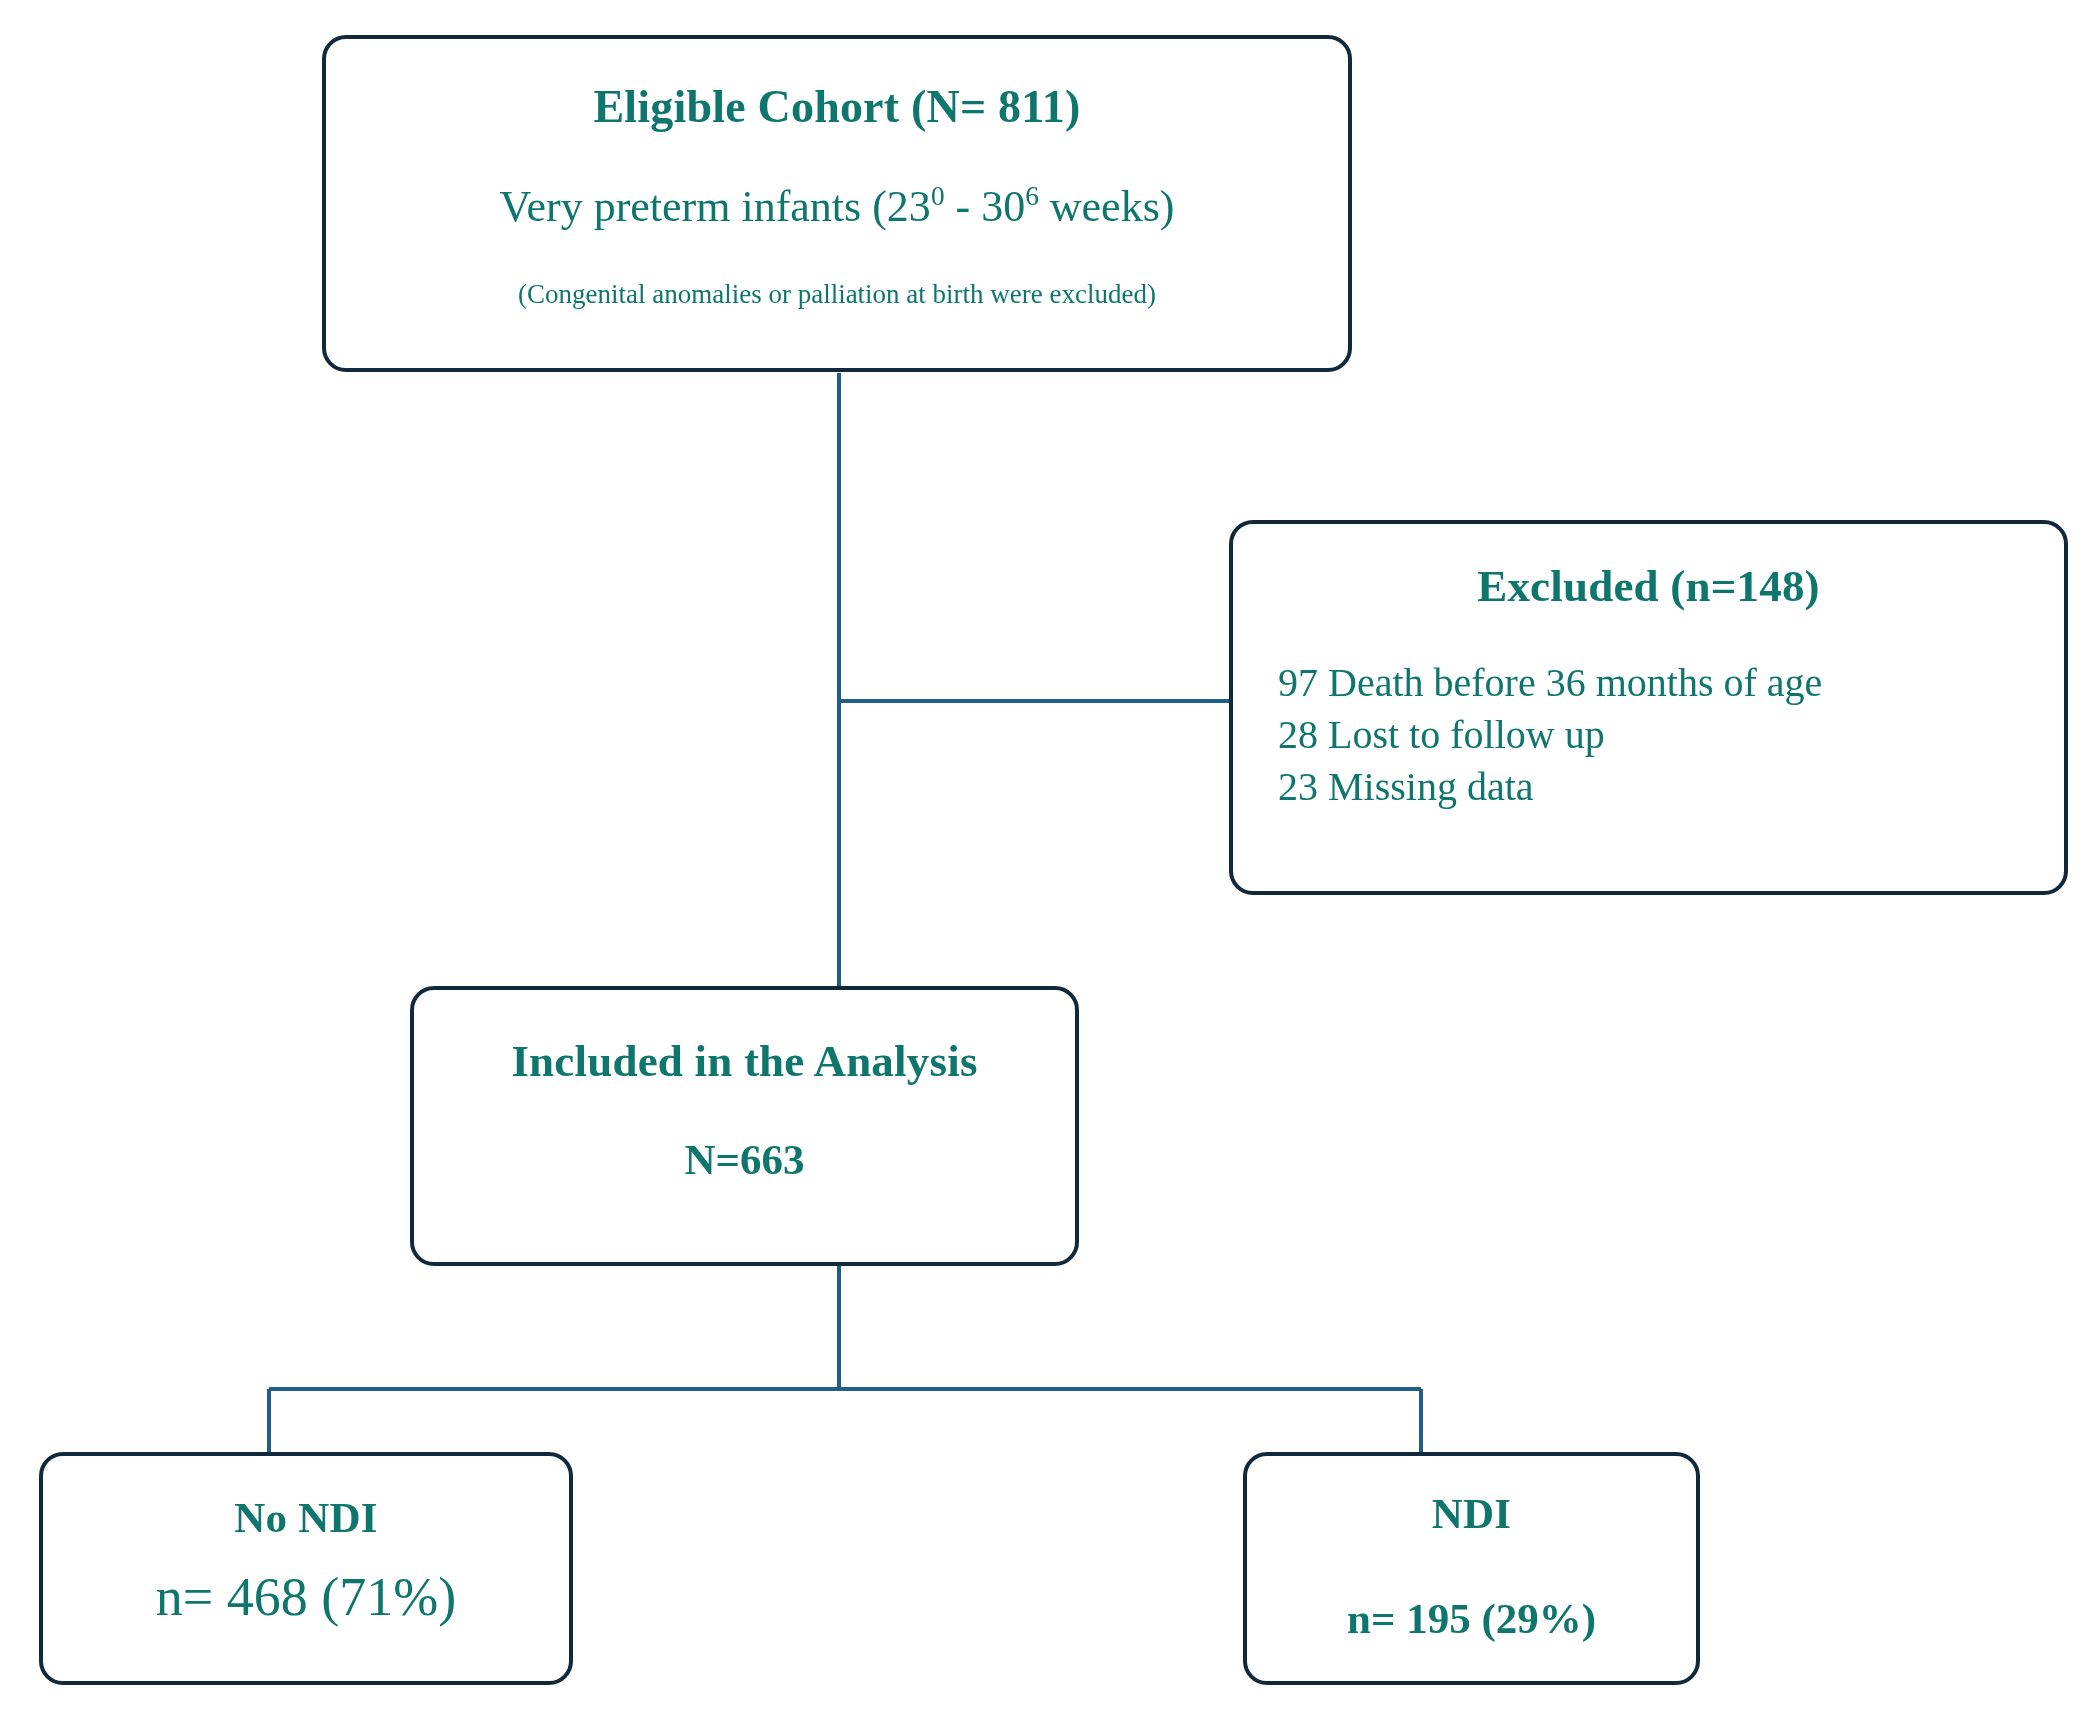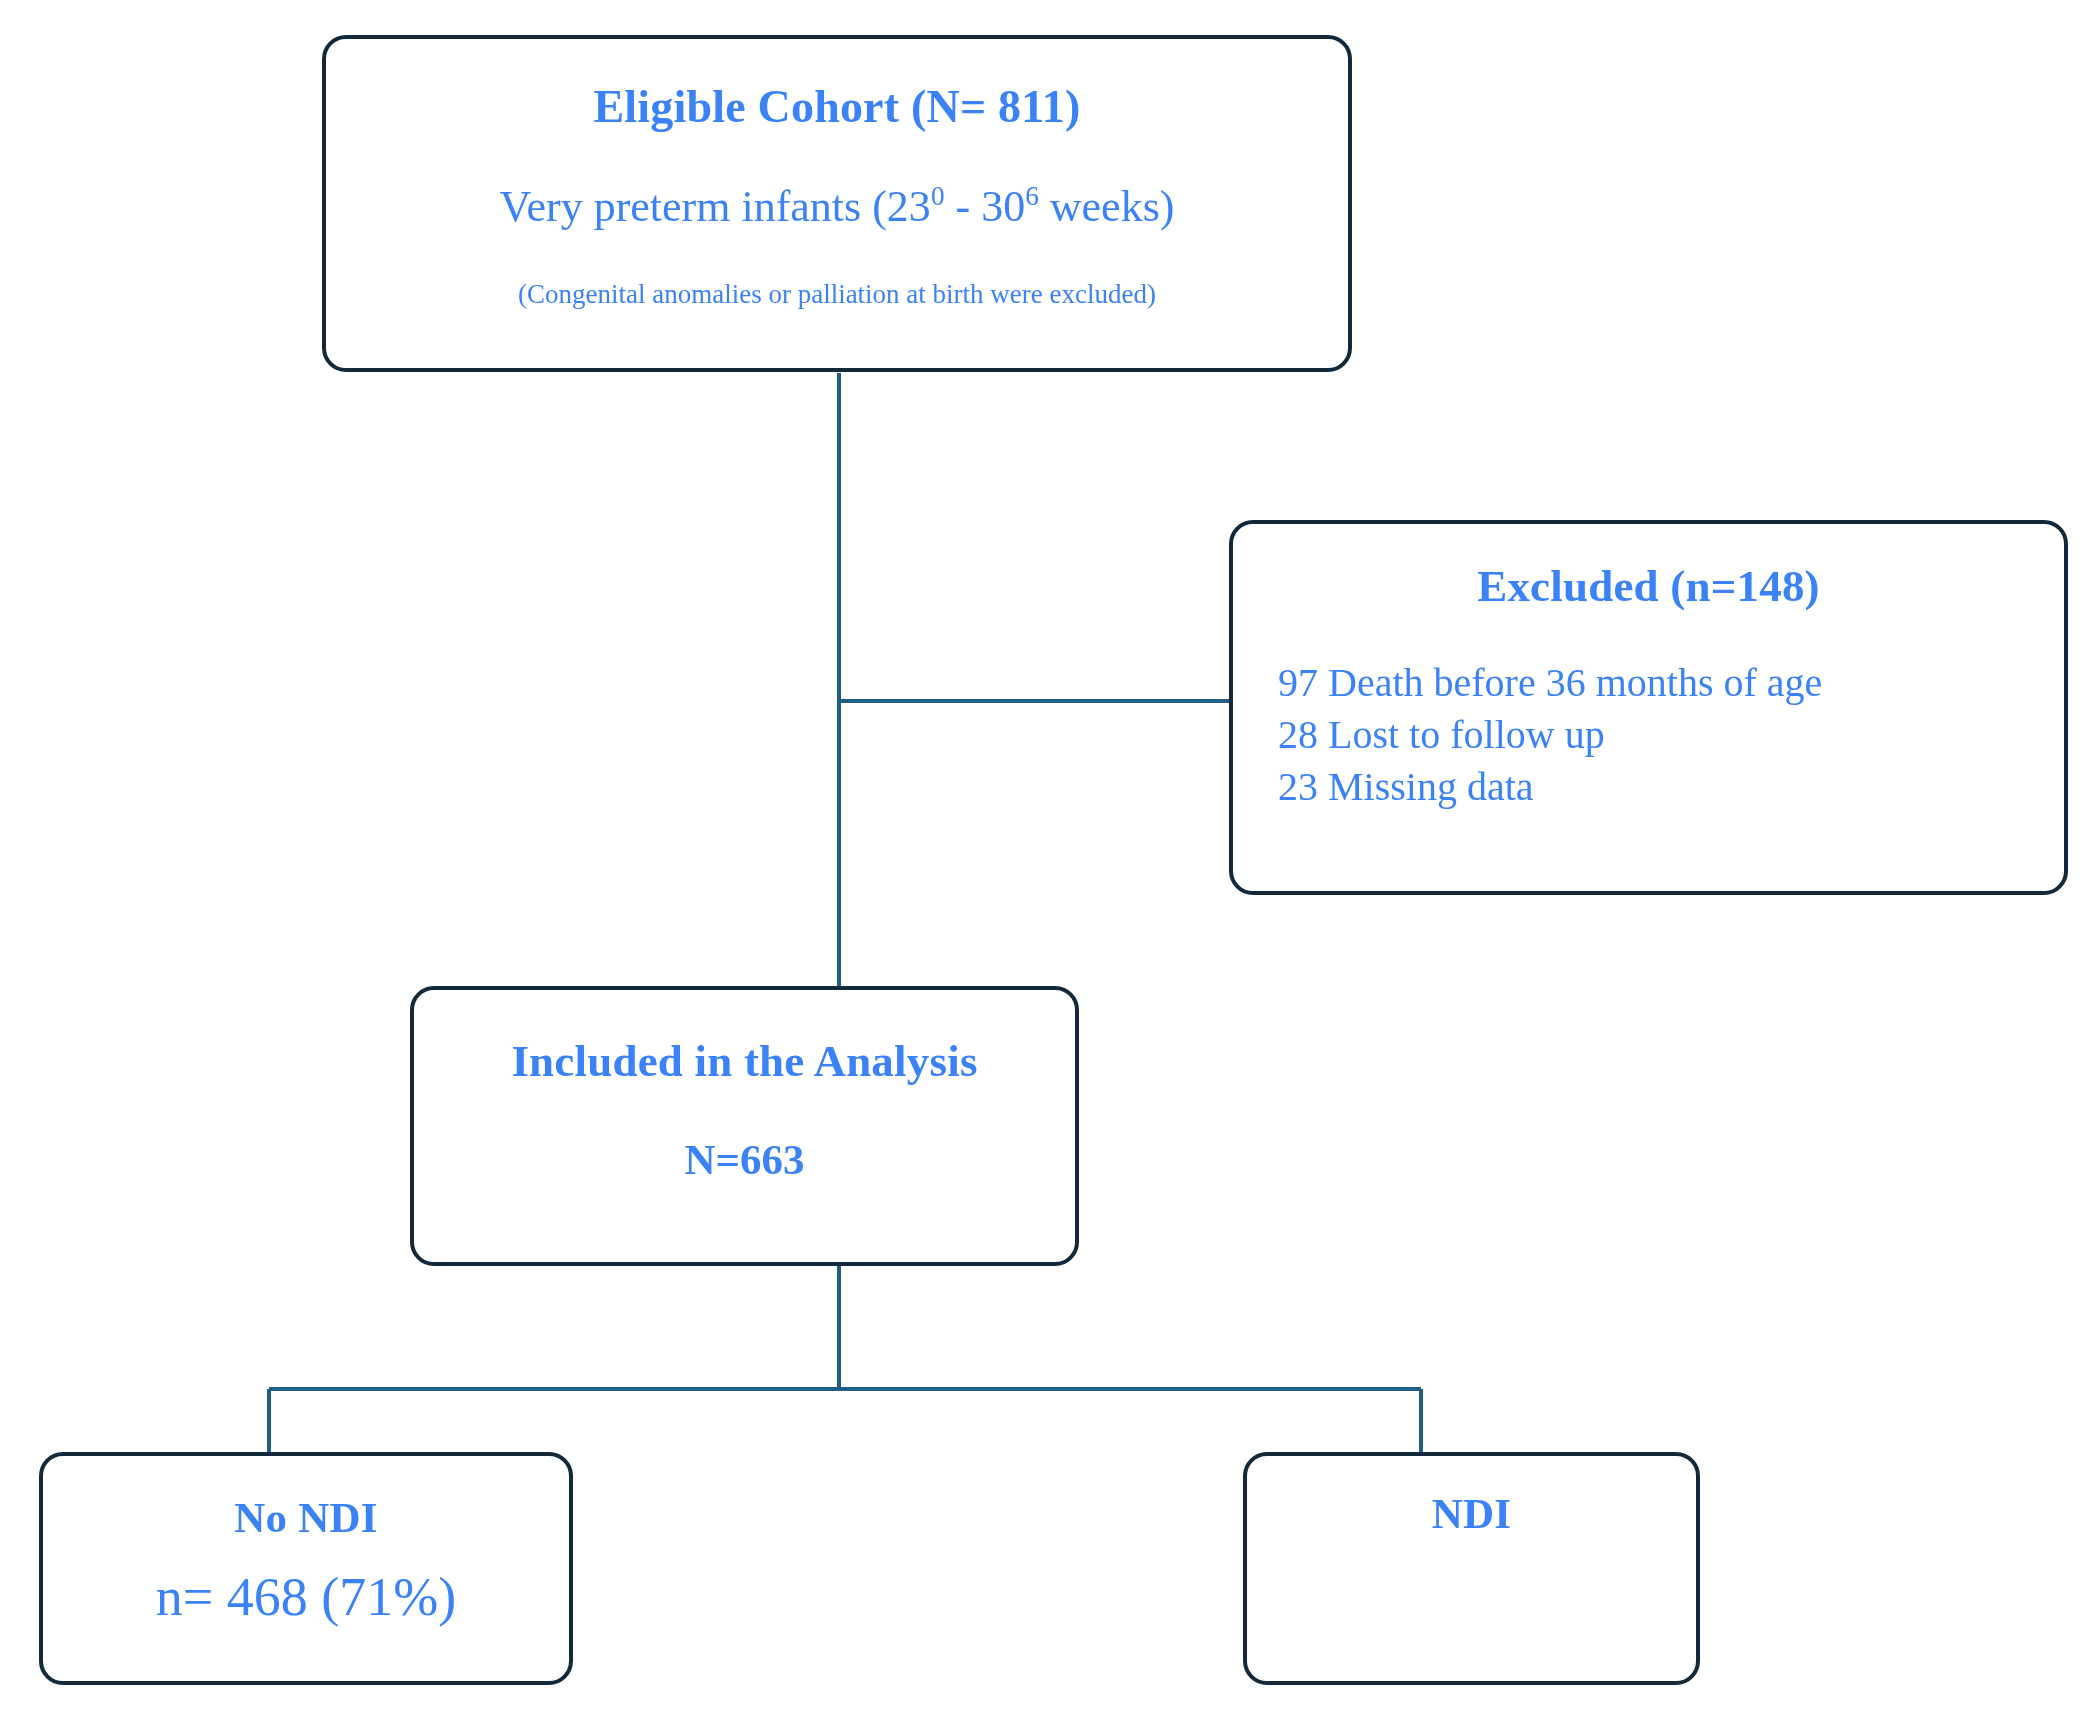--- a/index.html
+++ b/index.html
@@ -35,21 +35,21 @@
     position: absolute;
     z-index: 2;
     box-sizing: border-box;
     background: #ffffff;
     border: 4.7px solid #11293a;
     border-radius: 24px;
     display: flex;
     flex-direction: column;
     justify-content: center;
     text-align: center;
-    color: #3b82f6;
+    color: #0f766e;
   }
 
   .line-title {
     font-weight: bold;
     letter-spacing: 0.2px;
   }
 
   .line-sub {
     font-weight: normal;
   }
@@ -210,16 +210,17 @@
     <div class="line-sub">N=663</div>
   </div>
 
   <div class="node" id="box-no-ndi">
     <div class="line-title">No NDI</div>
     <div class="line-sub">n= 468 (71%)</div>
   </div>
 
   <div class="node" id="box-ndi">
     <div class="line-title">NDI</div>
+    <div class="line-sub">n= 195 (29%)</div>
   </div>
 
 </div>
 
 
 </body></html>

